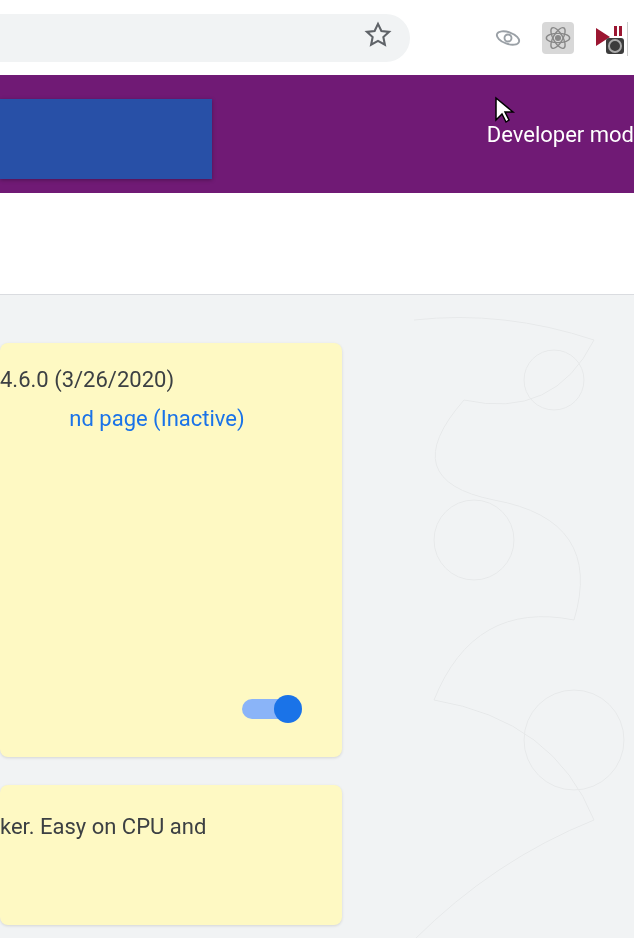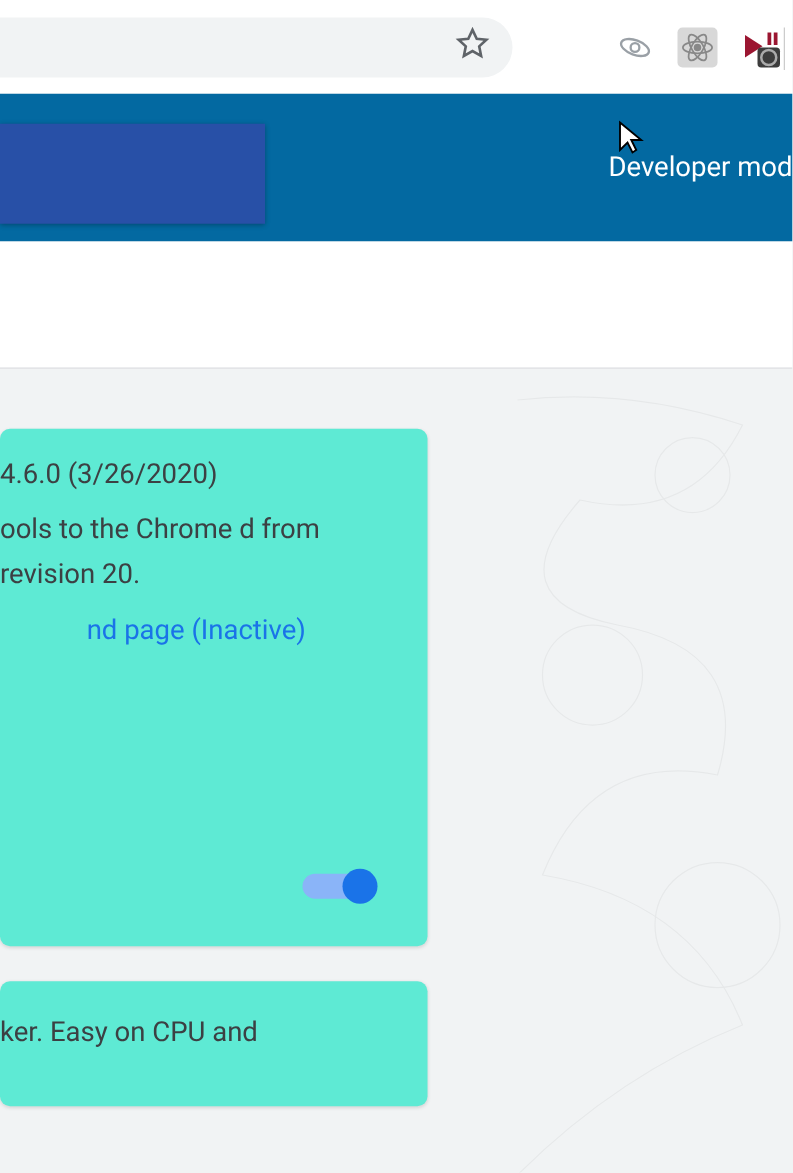--- a/index.html
+++ b/index.html
@@ -71,21 +71,21 @@
       content: ''; position: absolute;
       width: 10px; height: 10px; border: 2px solid #aaa;
       border-radius: 50%; top: 1px; left: 2px;
     }
     .top-divider {
       position: absolute; right: 6px; top: 22px;
       width: 1px; height: 34px; background: #ccc;
     }
     .header-bar {
       height: 118px;
-      background: #0369a1;
+      background: #701a75;
       display: flex;
       align-items: center;
       justify-content: space-between;
       color: #fff;
       position: relative;
     }
     .header-dark-box {
       width: 212px;
       height: 80px;
       background: #2850a7;
@@ -102,30 +102,30 @@
     .subheader {
       height: 102px;
       background: #ffffff;
       border-bottom: 1px solid #dadce0;
     }
     .content {
       padding: 0;
       position: relative;
     }
     .card {
-      background: #5eead4;
+      background: #fef9c3;
       border-radius: 8px;
       box-shadow: 0 1px 3px rgba(0,0,0,0.12);
       padding: 24px 28px 24px 0;
       margin-left: 0;
       width: 342px;
       position: relative;
     }
     .card-1 { margin-top: 48px; height: 414px; }
-    .card-2 { margin-top: 28px; height: 100px; }
+    .card-2 { margin-top: 28px; height: 140px; }
     .card-title {
       font-size: 22px;
       color: #3c4043;
       margin-bottom: 14px;
       margin-left: 0;
     }
     .card-desc {
       font-size: 22px;
       color: #3c4043;
       line-height: 1.64;
@@ -236,21 +236,20 @@
       <circle cx="180" cy="80" r="30"></circle>
       <circle cx="100" cy="240" r="40"></circle>
       <circle cx="200" cy="440" r="50"></circle>
     </g>
   </svg>
 </div>
 
 <div class="content">
   <div class="card card-1">
     <div class="card-title">4.6.0 (3/26/2020)</div>
-    <div class="card-desc">ools to the Chrome d from revision 20.</div>
     <div class="card-link">nd page (Inactive)</div>
     <div class="toggle">
       <div class="toggle-track"></div>
       <div class="toggle-thumb"></div>
     </div>
   </div>
   <div class="card card-2">
     <div class="card-desc">ker. Easy on CPU and</div>
   </div>
 </div>

